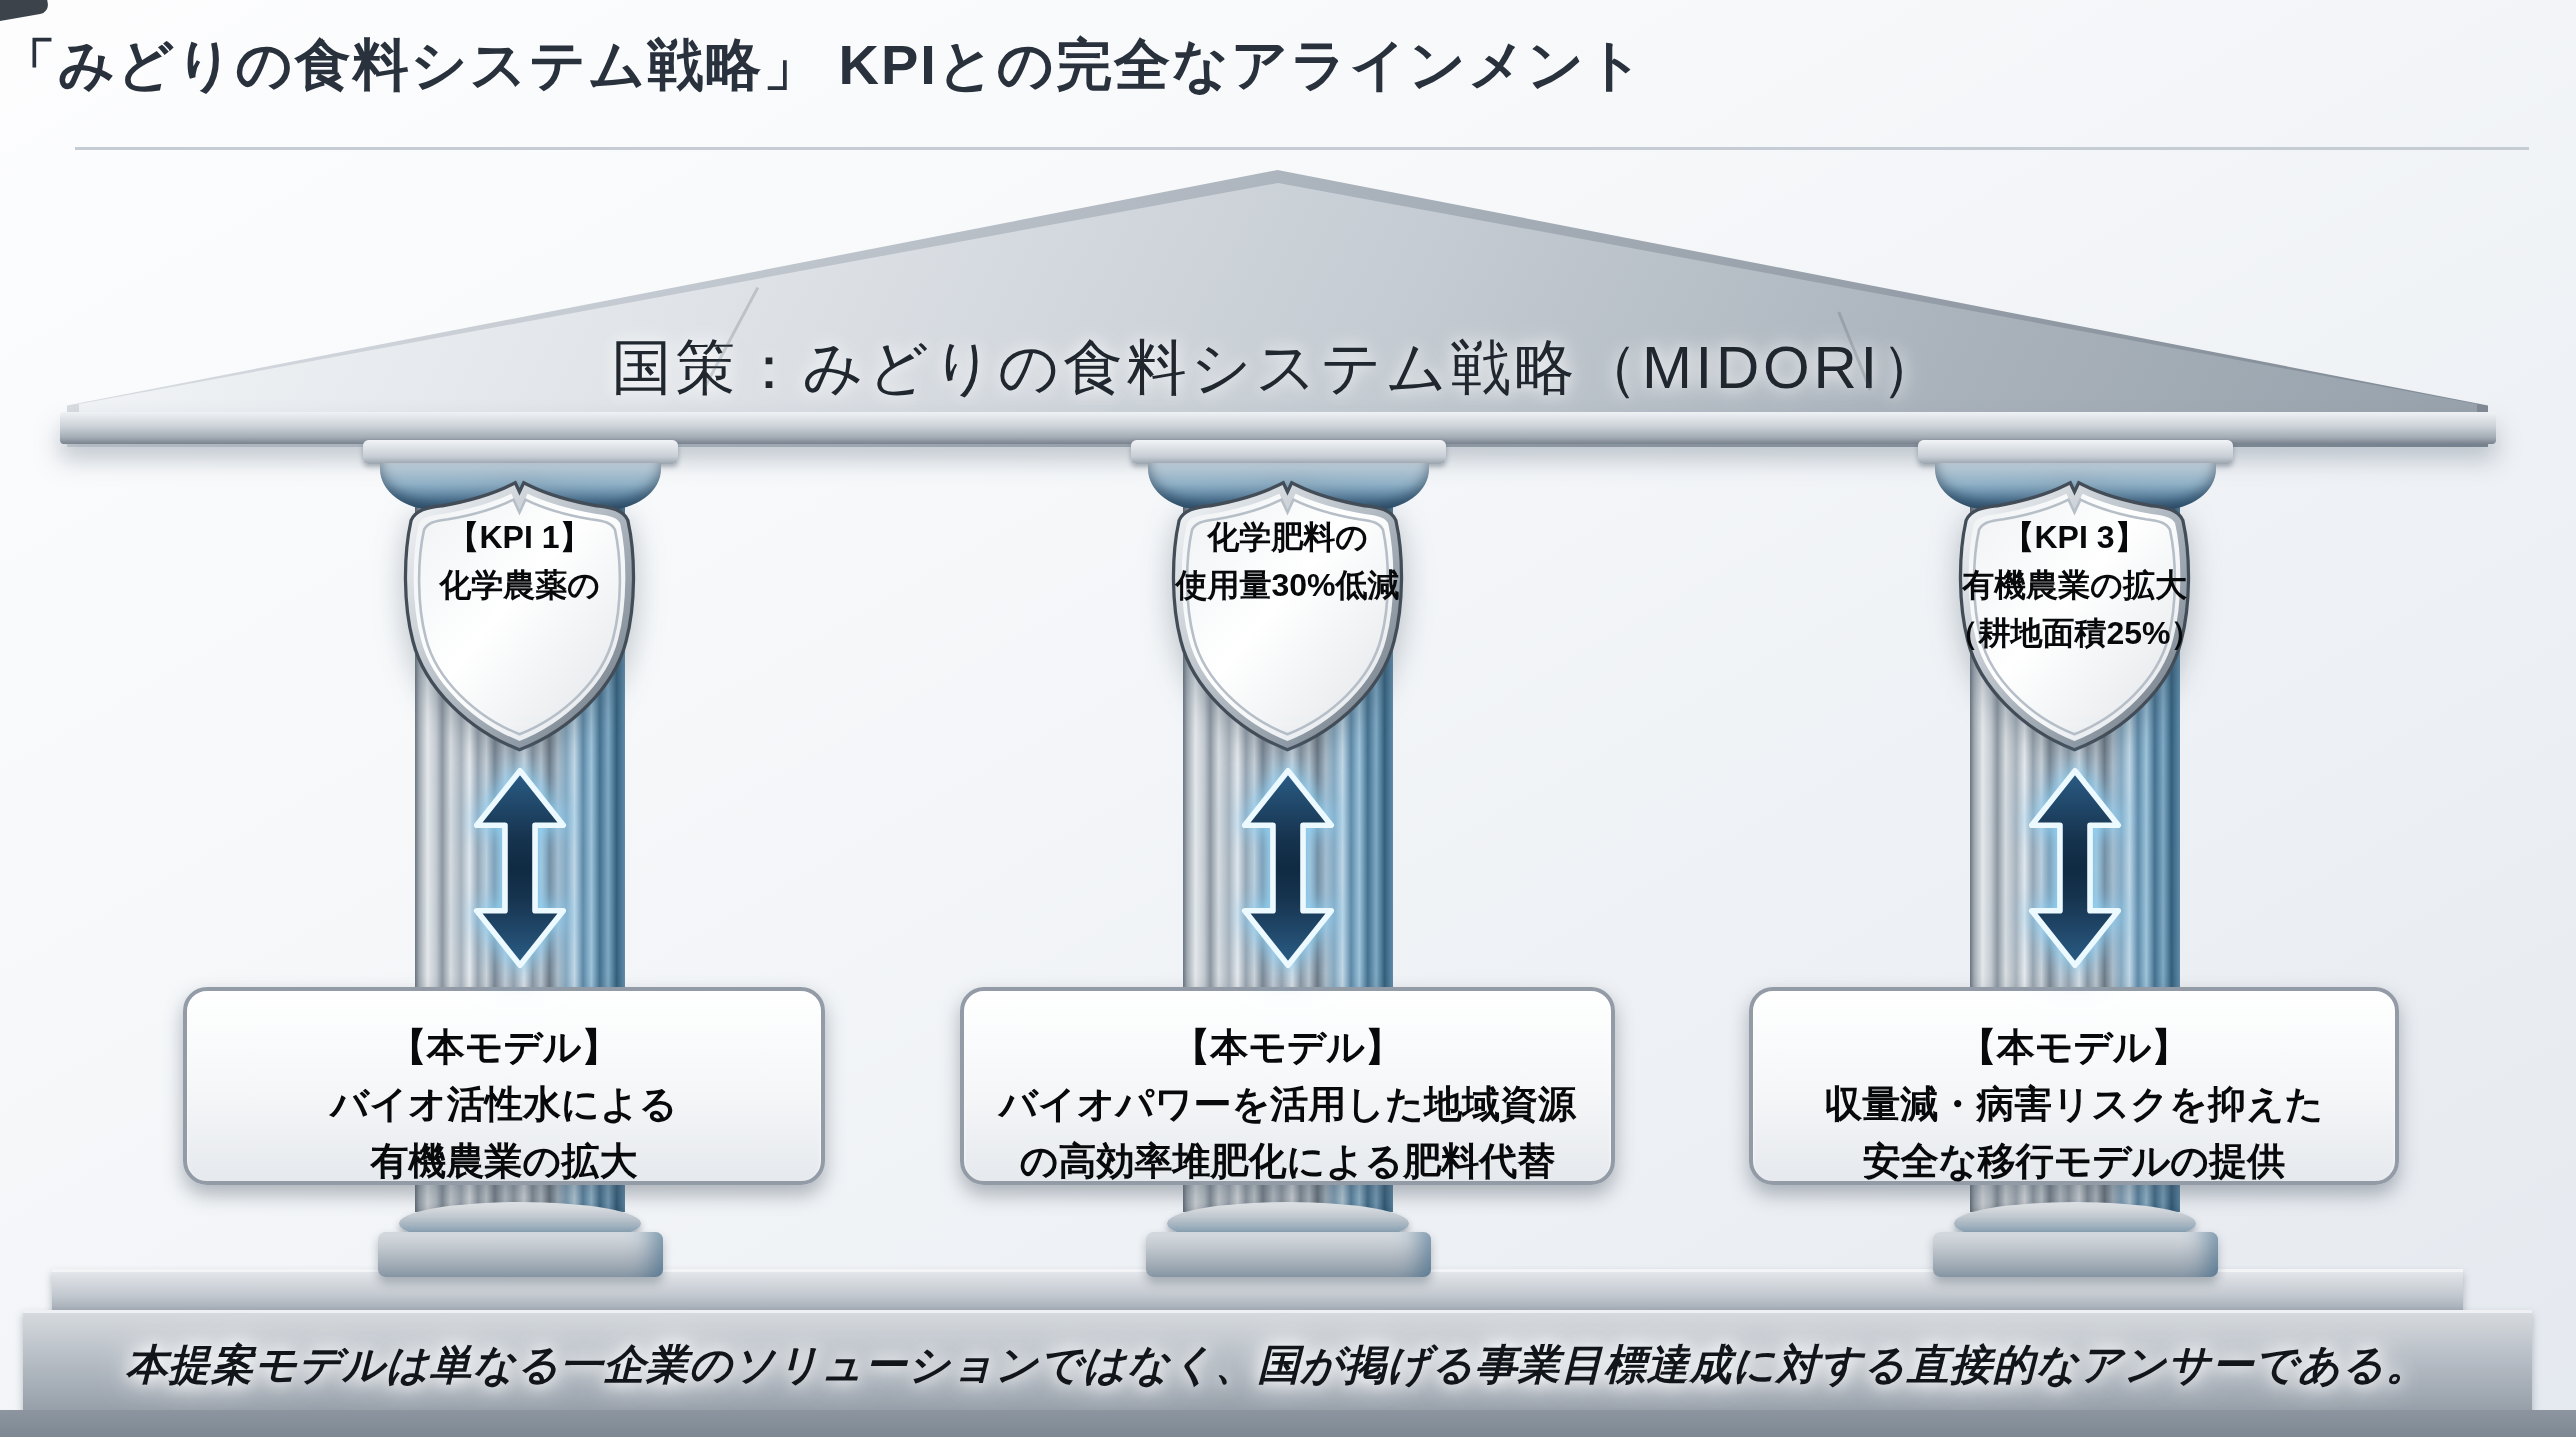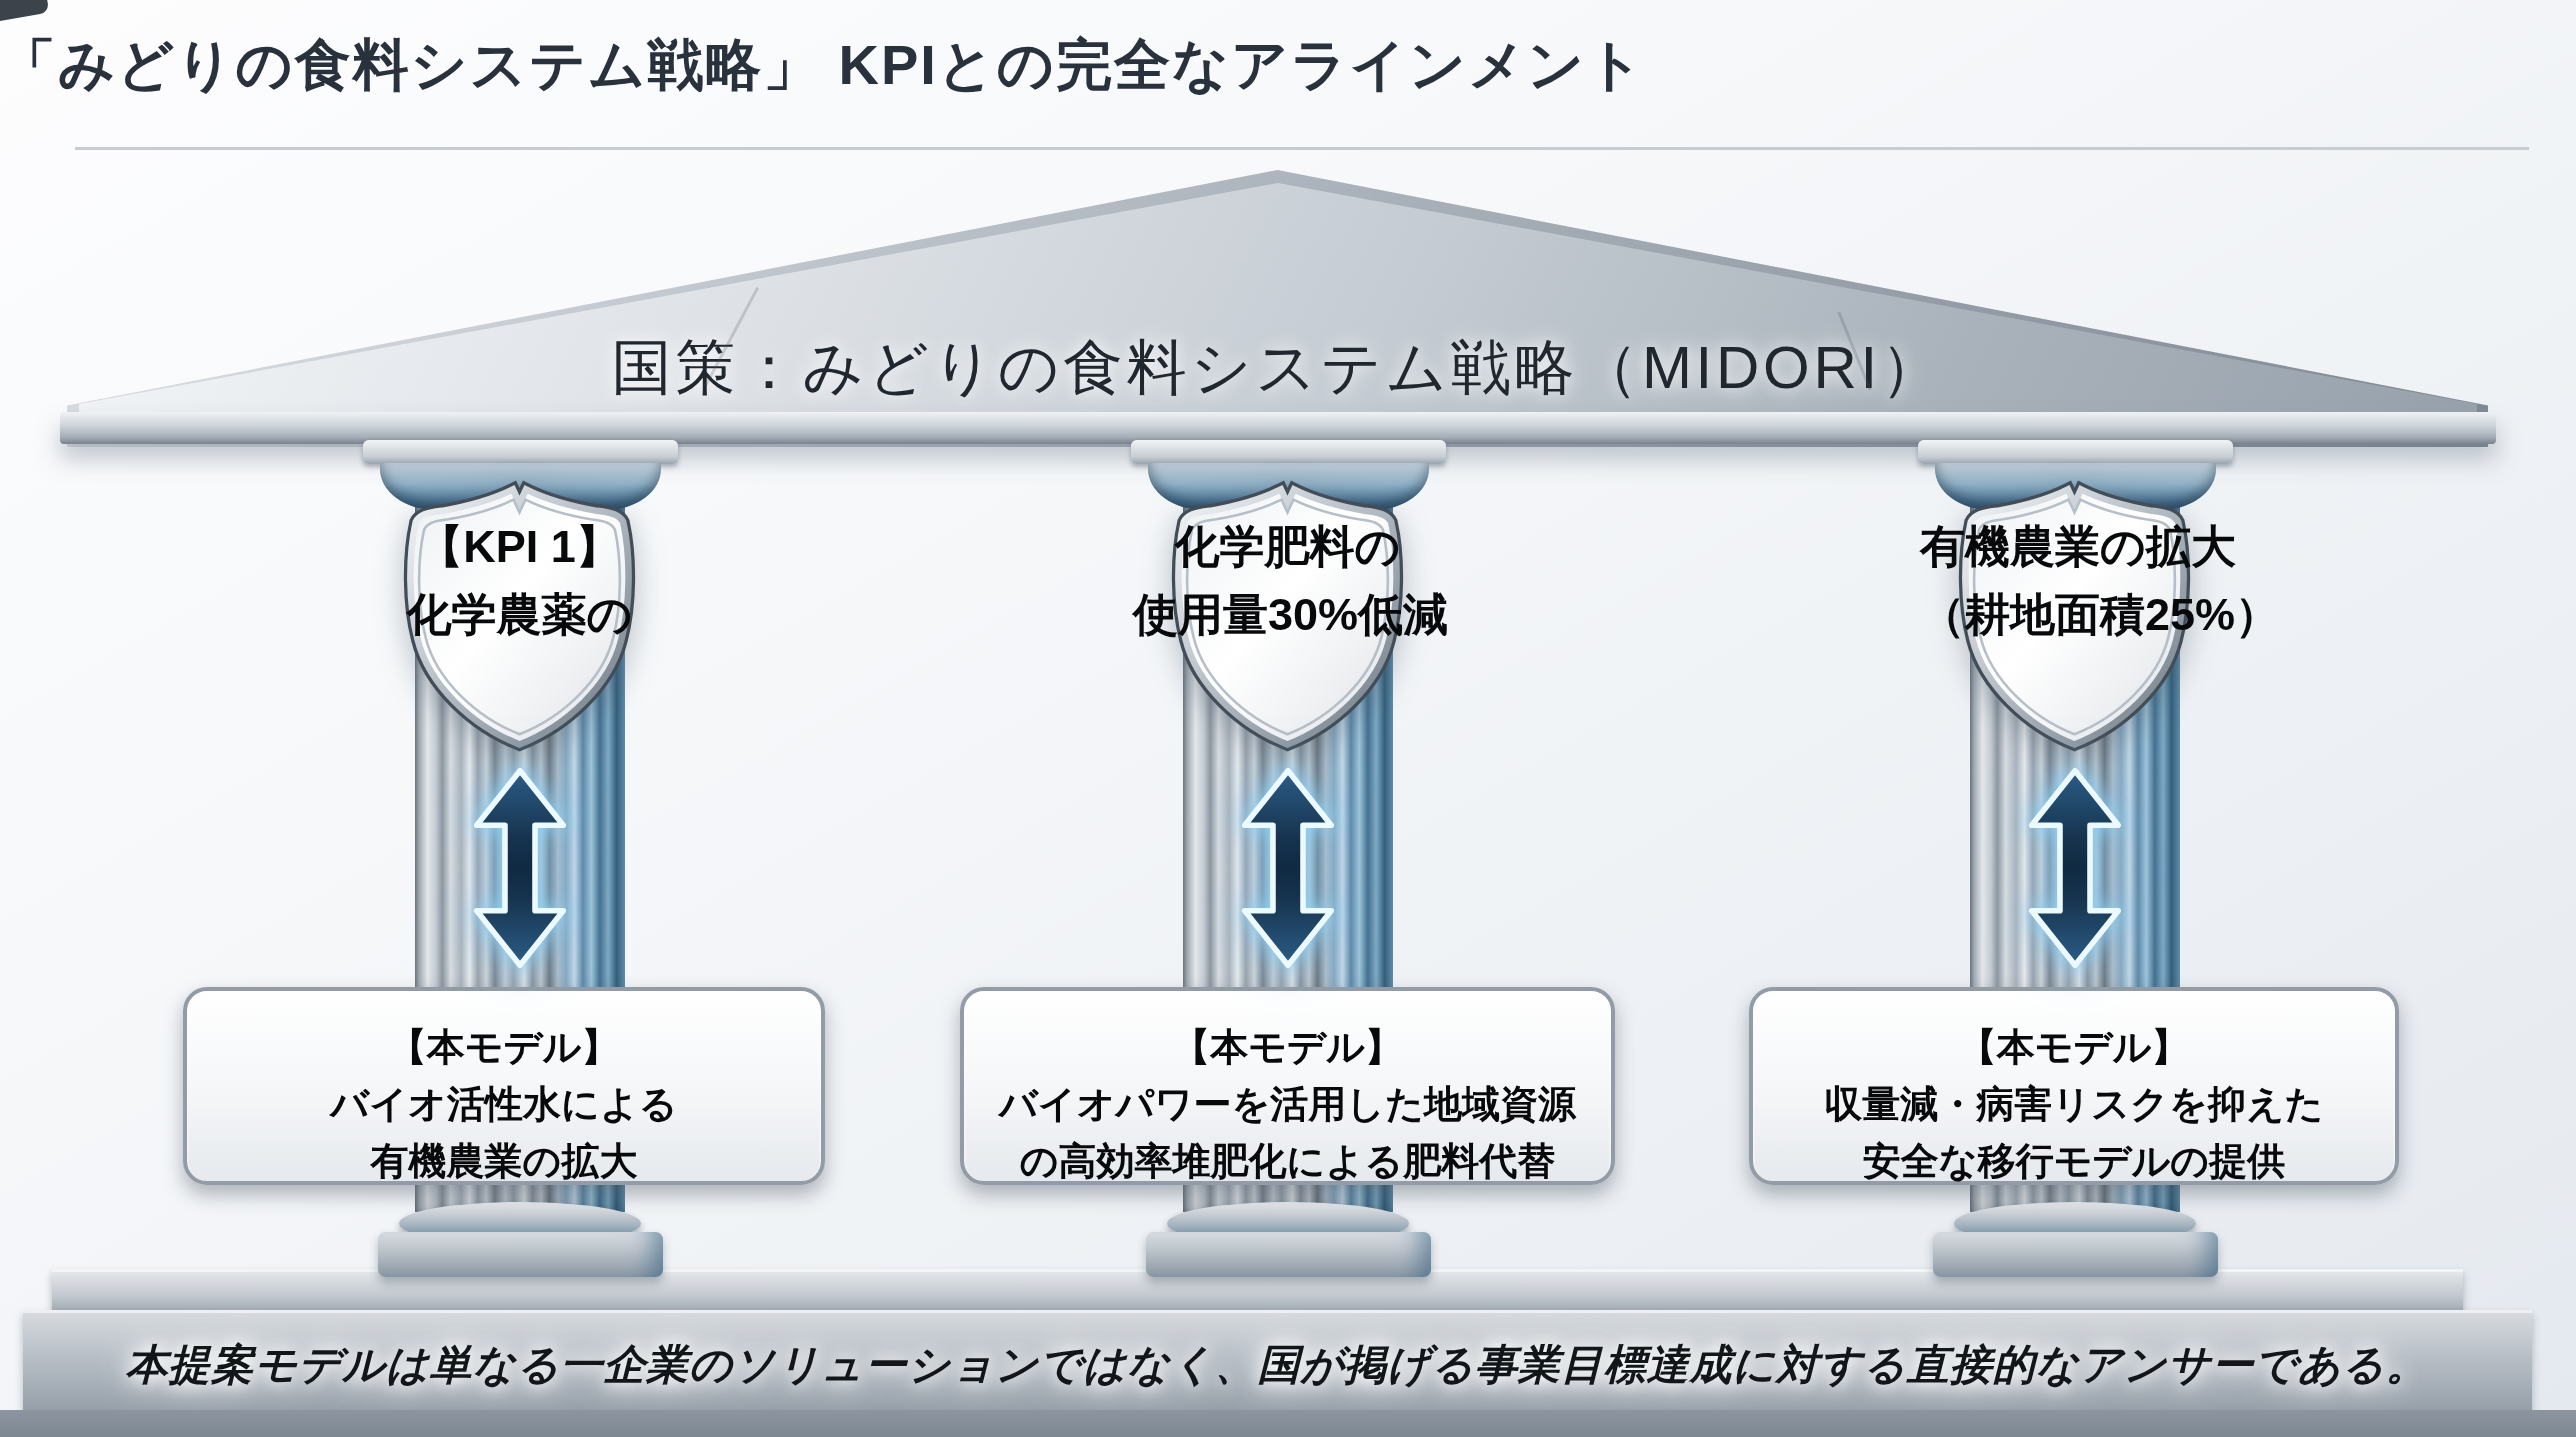--- a/index.html
+++ b/index.html
@@ -76,21 +76,21 @@
     position:absolute;left:calc(var(--cx) - 142px);top:1232px;width:285px;height:45px;z-index:5;
     border-radius:7.5px;
     background:linear-gradient(180deg,#dde1e5 0%,#b4bcc4 50%,#8b99a6 100%);
     box-shadow:0 5.6px 9.4px rgba(40,55,70,.3),inset -24px 0 22.5px -13px rgba(50,95,130,.55);
   }
   
   .shield{position:absolute;left:calc(var(--cx) - 136px);top:466px;width:271px;height:290px;z-index:7;}
   .shield svg{position:absolute;inset:0;filter:drop-shadow(0 9.4px 15px rgba(70,85,100,.35));}
   .shield-text{
     position:absolute;left:-19px;right:-19px;top:47px;text-align:center;
-    font-size:45px;font-weight:bold;color:#07090b;line-height:1.5;white-space:nowrap;
+    font-size:32px;font-weight:bold;color:#07090b;line-height:1.5;white-space:nowrap;
   }
   
   .arrow{
     position:absolute;left:calc(var(--cx) - 47px);top:766px;width:94px;height:204px;z-index:7;
     filter:drop-shadow(0 0 9.4px rgba(140,210,245,.95)) drop-shadow(0 0 22.5px rgba(120,190,235,.7));
   }
   
   .model-box{
     position:absolute;top:987px;height:198px;z-index:6;border-radius:24px;
     border:4.7px solid #929ba6;box-sizing:border-box;
@@ -209,20 +209,21 @@
     </div>
   </div>
 
   <div class="shield p3">
     <svg viewBox="0 0 290 310">
       <path d="M62 48 C96 42,122 33,138 25 L145 40 L152 25 C168 33,194 42,228 48 C244 50,252 52,256 60 C264 96,264 148,254 186 C242 234,196 278,145 298 C94 278,48 234,36 186 C26 148,26 96,34 60 C38 52,46 50,62 48 Z" stroke="#434d58" stroke-width="14" fill="none"></path>
       <path d="M62 48 C96 42,122 33,138 25 L145 40 L152 25 C168 33,194 42,228 48 C244 50,252 52,256 60 C264 96,264 148,254 186 C242 234,196 278,145 298 C94 278,48 234,36 186 C26 148,26 96,34 60 C38 52,46 50,62 48 Z" stroke="url(#rim1)" stroke-width="7" fill="url(#face1)"></path>
       <path d="M62 48 C96 42,122 33,138 25 L145 40 L152 25 C168 33,194 42,228 48 C244 50,252 52,256 60 C264 96,264 148,254 186 C242 234,196 278,145 298 C94 278,48 234,36 186 C26 148,26 96,34 60 C38 52,46 50,62 48 Z" transform="translate(145 161) scale(.92) translate(-145 -161)" stroke="#b6bec7" stroke-width="3" fill="none"></path>
     </svg>
     <div class="shield-text">
+      <span class="tline">【KPI 3】</span>
       <span class="tline">有機農業の拡大</span>
       <span class="tline">（耕地面積25%）</span>
     </div>
   </div>
 
   <svg class="arrow p1" viewBox="0 0 100 215">
     <defs>
       <linearGradient id="navy" x1="0" y1="0" x2="0" y2="1">
         <stop offset="0" stop-color="#2b5d86"></stop>
           <stop offset=".35" stop-color="#16334e"></stop>

